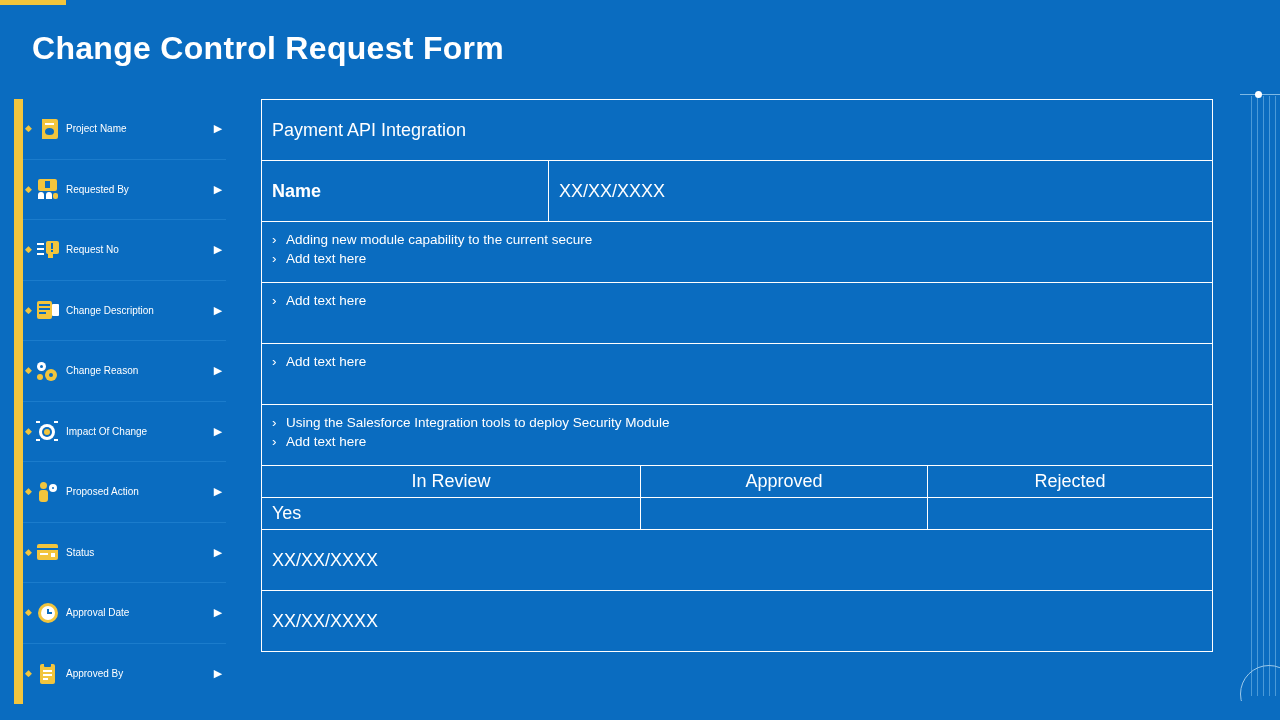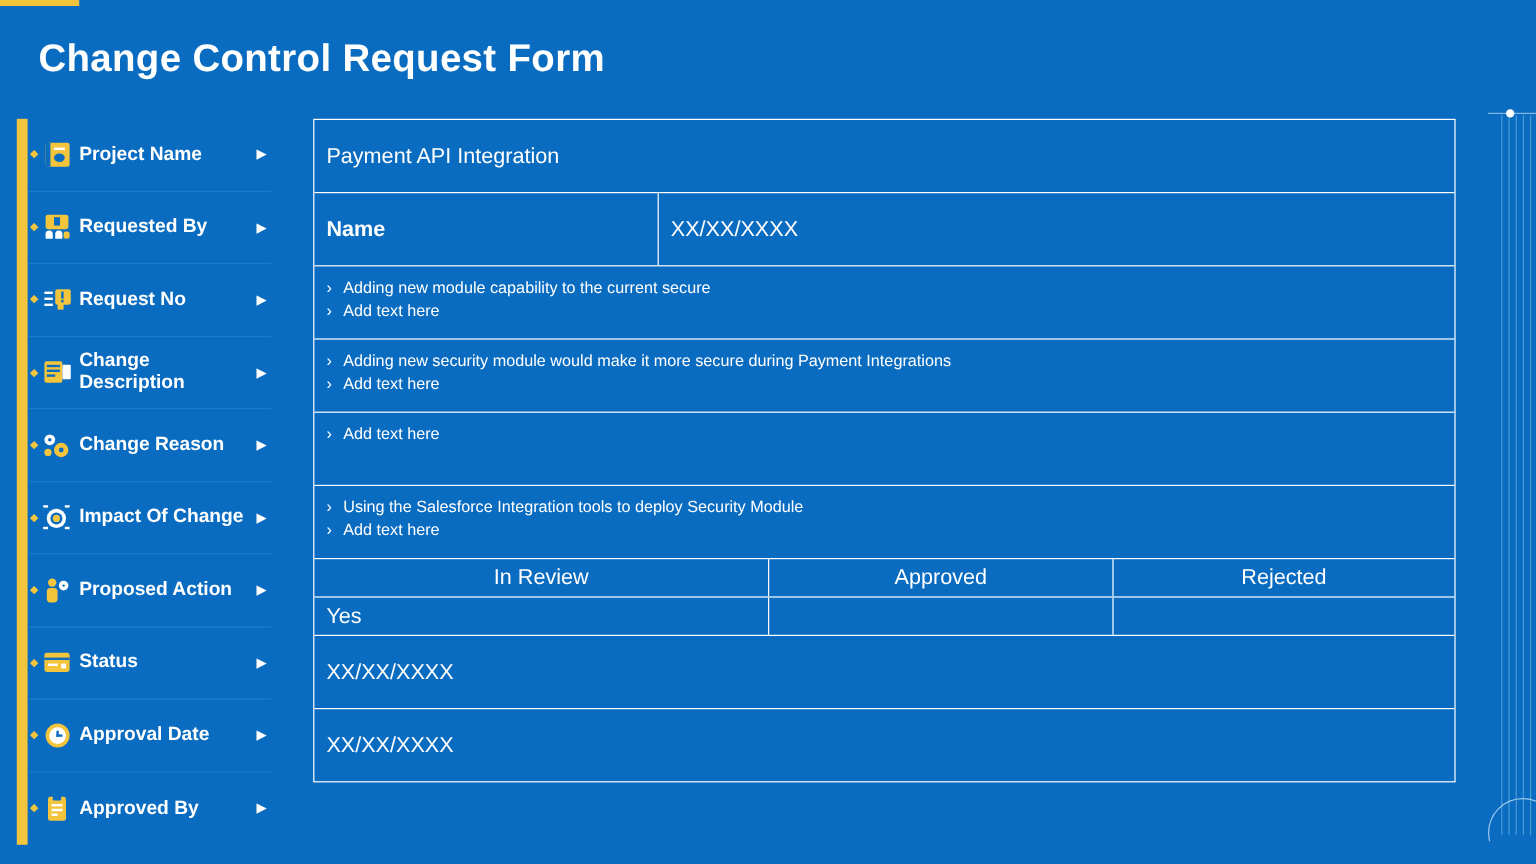--- a/index.html
+++ b/index.html
@@ -66,22 +66,22 @@
     line-height: 1;
   }
   .nav-item .nav-icon {
     width: 26px;
     height: 24px;
     margin-right: 5px;
     flex: none;
     position: relative;
   }
   .nav-item .nav-label {
-    font-size: 16px;
-    font-weight: bold;
+    font-size: 10px;
+    font-weight: normal;
     line-height: 1.15;
     flex: 1;
   }
   .nav-item .arrow {
     width: 16px;
     text-align: center;
     font-size: 11px;
     color: #ffffff;
   }
 
@@ -367,21 +367,20 @@
 
   <div class="row">
     <div class="bullets">
       <div><span class="mk">›</span><span>Adding new module capability to the current secure</span></div>
       <div><span class="mk">›</span><span>Add text here</span></div>
     </div>
   </div>
 
   <div class="row">
     <div class="bullets">
-      <div><span class="mk">›</span><span>Adding new security module would make it more secure during Payment Integrations</span></div>
       <div><span class="mk">›</span><span>Add text here</span></div>
     </div>
   </div>
 
   <div class="row">
     <div class="bullets">
       <div><span class="mk">›</span><span>Add text here</span></div>
     </div>
   </div>
 

